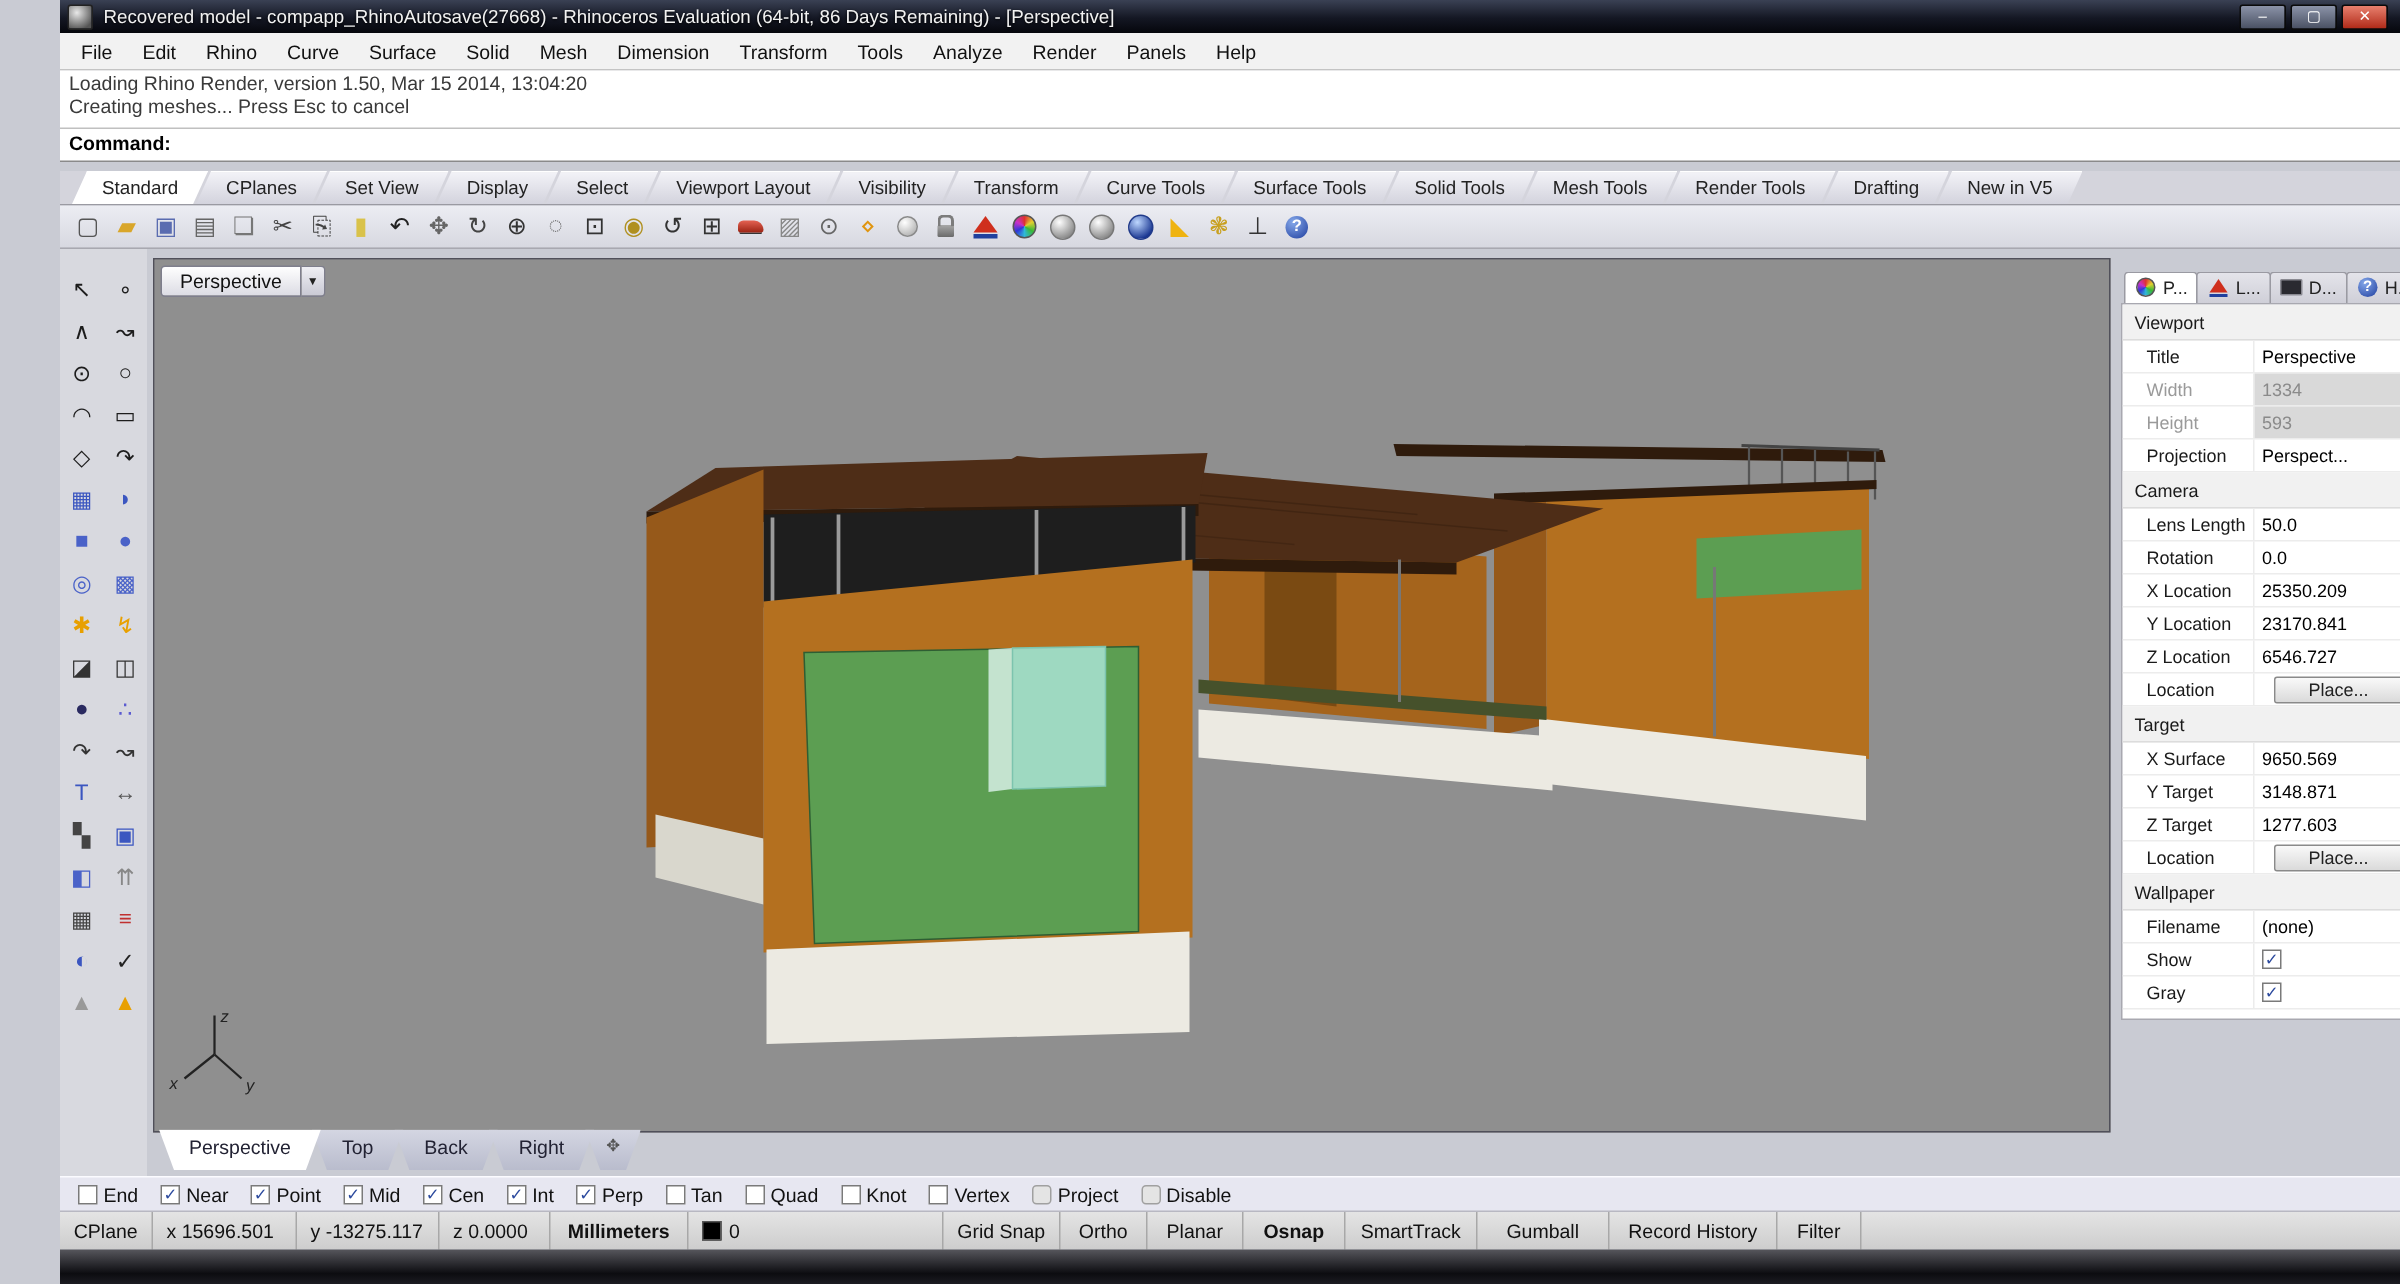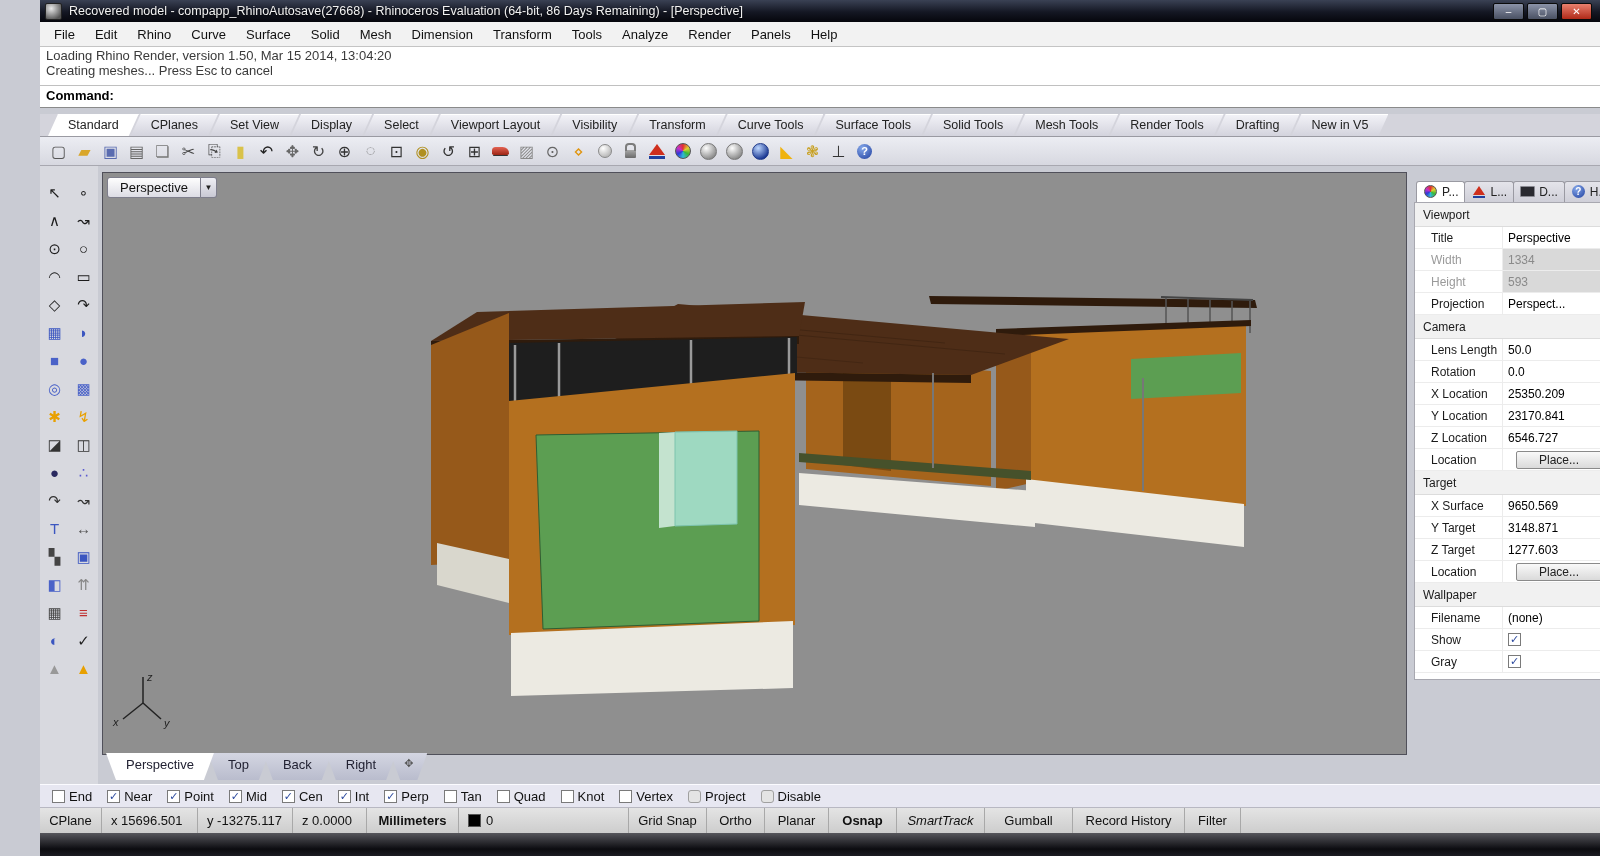--- a/index.html
+++ b/index.html
@@ -510,21 +510,21 @@
     </div>
     <div class="scell" style="width: 58px;">
       <span>Ortho</span>
     </div>
     <div class="scell" style="width: 64px;">
       <span>Planar</span>
     </div>
     <div class="scell bold" style="width: 68px;">
       <span>Osnap</span>
     </div>
-    <div class="scell" style="width: 88px; font-style: italic;">
+    <div class="scell" style="width: 88px;">
       <span>SmartTrack</span>
     </div>
     <div class="scell" style="width: 88px;">
       <span>Gumball</span>
     </div>
     <div class="scell" style="width: 112px;">
       <span>Record History</span>
     </div>
     <div class="scell" style="width: 56px;">
       <span>Filter</span>

